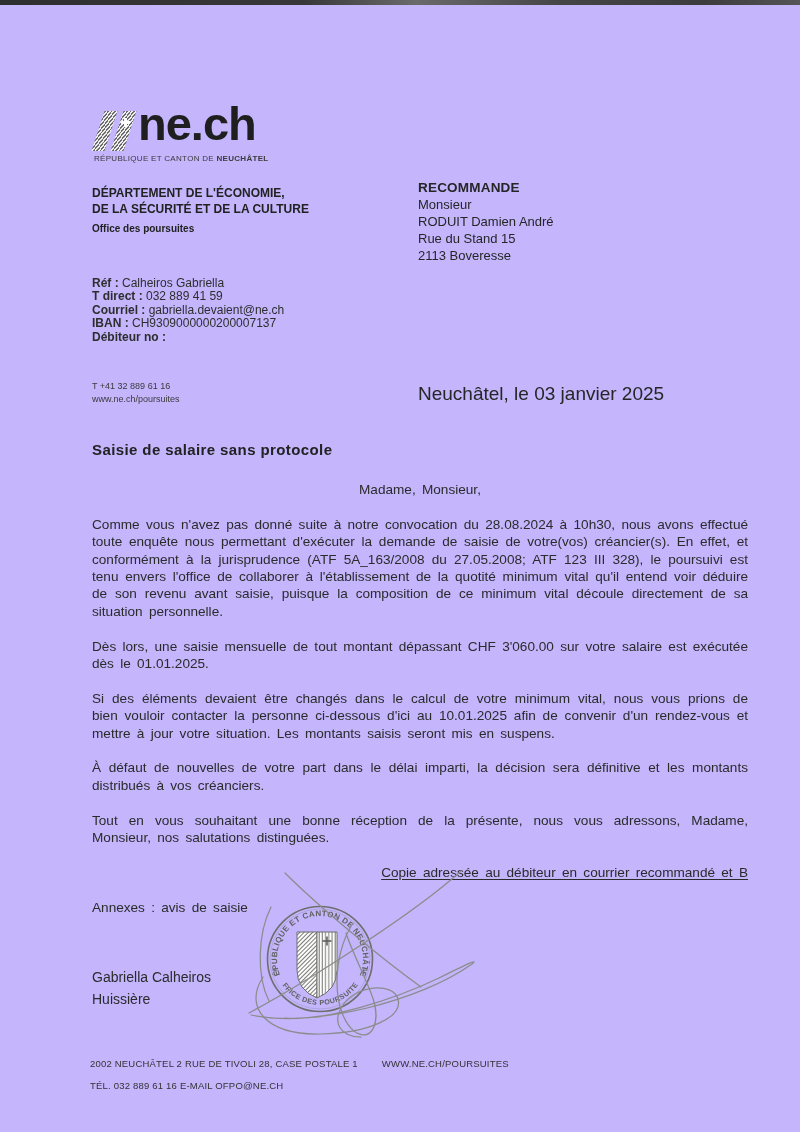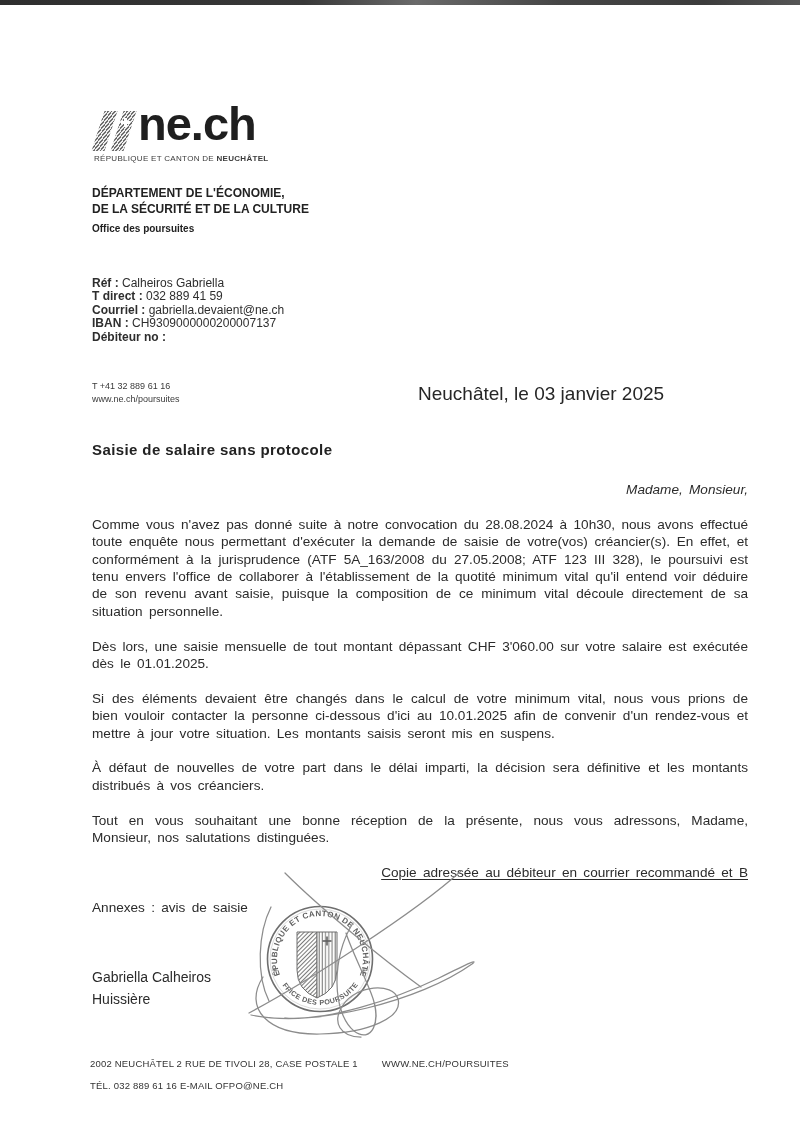--- a/index.html
+++ b/index.html
@@ -1,18 +1,18 @@
 <!DOCTYPE html>
 <html><head>
 <meta charset="utf-8">
 <style>
   html,body{margin:0;padding:0;background:#e8e8e8;}
   .page{
     position:relative;width:800px;height:1132px;margin:0 auto;
-    background:#ffffff;overflow:hidden;
+    background:#c4b5fd;overflow:hidden;
     font-family:"Liberation Sans","DejaVu Sans",sans-serif;
     color:#2c2c2c;
   }
   .scan-edge{
     position:absolute;top:0;left:0;width:800px;height:5px;
     background:linear-gradient(90deg,#2e2e2e 0%,#383838 38%,#6a6a6a 52%,#454545 70%,#3c3c3c 88%,#555 100%);
   }
   
   .logo{position:absolute;left:94px;top:106px;}
   .logo-bars{position:absolute;left:0;top:5px;width:44px;height:40px;}
@@ -46,21 +46,21 @@
   .dateline{position:absolute;left:418px;top:383px;font-size:19px;color:#262626;}
   
   .subject{position:absolute;left:92px;top:441px;font-size:15px;font-weight:700;letter-spacing:0.4px;color:#222;}
   
   .body{
     position:absolute;left:92px;top:481px;width:656px;
     font-size:13.6px;line-height:17.4px;color:#2b2b2b;
     text-align:justify;word-spacing:2.5px;
   }
   .body p{margin:0 0 17.4px 0;}
-  .body .salutation{text-align:right;font-style:italic;}
+  .body .salutation{text-align:center;}
   .copy-note{text-decoration:underline;text-underline-offset:2px;text-align:right;}
   .annexes{margin-top:14px;text-align:left;}
   
   .sig-name{position:absolute;left:92px;top:966px;font-size:14px;line-height:22px;color:#2b2b2b;}
   
   .stamp-wrap{position:absolute;left:235px;top:865px;width:265px;height:195px;}
   
   .footer{position:absolute;left:90px;top:1053px;font-size:9.5px;line-height:22px;letter-spacing:0.2px;color:#333;}
   .footer .gap{margin-left:24px;}
 </style>
@@ -79,20 +79,27 @@
     <div class="wordmark">ne.ch</div>
     <div class="tagline"><span>RÉPUBLIQUE ET CANTON DE </span><b>NEUCHÂTEL</b></div>
   </div>
 
   <div class="dept">
     <div>DÉPARTEMENT DE L'ÉCONOMIE,</div>
     <div>DE LA SÉCURITÉ ET DE LA CULTURE</div>
     <div class="office">Office des poursuites</div>
   </div>
 
+  <div class="recipient">
+    <div class="mode">RECOMMANDE</div>
+    <div>Monsieur</div>
+    <div>RODUIT Damien André</div>
+    <div>Rue du Stand 15</div>
+    <div>2113 Boveresse</div>
+  </div>
 
   <div class="refblock">
     <div><b>Réf :</b> <span>Calheiros Gabriella</span></div>
     <div><b>T direct :</b> <span>032 889 41 59</span></div>
     <div><b>Courriel :</b> <span>gabriella.devaient@ne.ch</span></div>
     <div><b>IBAN :</b> <span>CH9309000000200007137</span></div>
     <div><b>Débiteur no :</b> <span></span></div>
   </div>
 
   <div class="contact">

